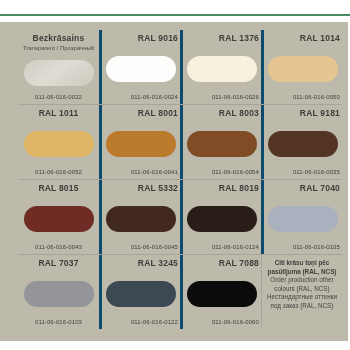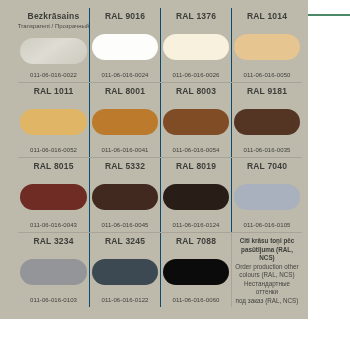--- a/index.html
+++ b/index.html
@@ -24,22 +24,22 @@
     position: absolute;
     left: 0;
     top: 14px;
     width: 350px;
     height: 2px;
     background: #4a8a66;
   }
   .panel {
     position: absolute;
     left: 0;
-    top: 0;
-    width: 308px;
+    top: 22px;
+    width: 348px;
     height: 319px;
     background: #bdb9ab;
     box-sizing: border-box;
     padding: 8px 6px 6px 18px;
   }
   .grid {
     width: 100%;
     border-collapse: collapse;
     table-layout: fixed;
   }
@@ -52,21 +52,22 @@
     position: relative;
     height: 74px;
     box-sizing: border-box;
     padding: 3px 2px 2px 2px;
     display: flex;
     flex-direction: column;
     align-items: center;
     justify-content: flex-start;
   }
   .cell.divider {
-    border-left: 1px solid #0c4a6e;
+    border-left: 3px solid #0c4a6e;
+    align-items: flex-end;
   }
   .row-sep td {
     border-top: 1px solid #a8a499;
   }
   .cell-title {
     font-size: 8.5px;
     font-weight: bold;
     color: #3d3d3a;
     letter-spacing: 0.2px;
     text-align: center;
@@ -253,21 +254,21 @@
                 <div class="swatch" style="background: rgb(168, 177, 189);"></div>
               </div>
               <div class="cell-code">011-06-016-0105</div>
             </div>
           </td>
         </tr>
 
         <tr class="row-sep">
           <td>
             <div class="cell">
-              <div class="cell-title">RAL 3234</div>
+              <div class="cell-title">RAL 7037</div>
               <div class="swatch-wrap">
                 <div class="swatch" style="background: rgb(147, 149, 152);"></div>
               </div>
               <div class="cell-code">011-06-016-0103</div>
             </div>
           </td>
           <td>
             <div class="cell divider">
               <div class="cell-title">RAL 3245</div>
               <div class="swatch-wrap">

